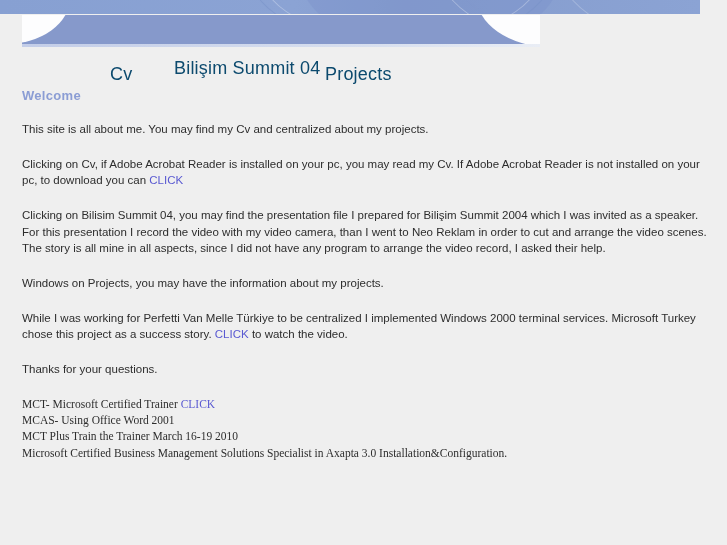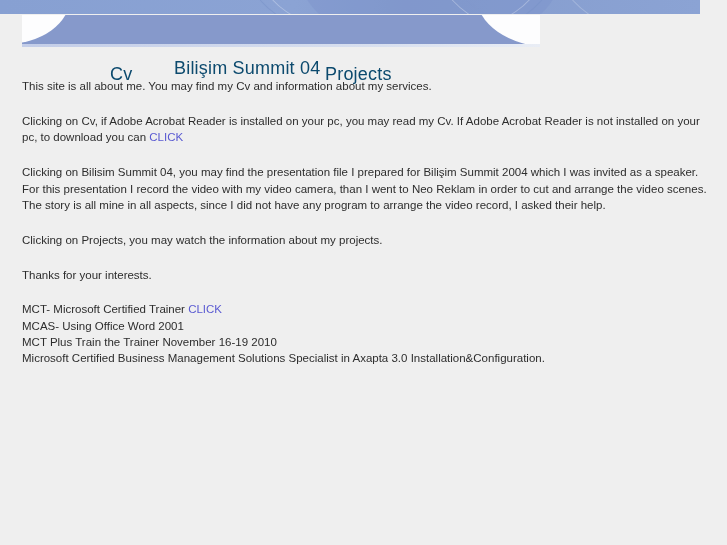--- a/index.html
+++ b/index.html
@@ -134,21 +134,21 @@
     text-decoration: none;
     font-size: 11.5px;
     cursor: pointer;
   }
   .certs {
     margin: 18px 0 0 0;
     font-size: 11.5px;
     line-height: 1.42;
     color: #2d2d2d;
   }
-  .cert-line { white-space: nowrap; }
+  .cert-line { white-space: nowrap; font-family: Liberation Serif, serif; }
 </style>
 </head>
 <body>
 
 <div class="banner">
   <div class="banner-shade"></div>
   <div class="banner-arc a1"></div>
   <div class="banner-arc a2"></div>
   <div class="banner-arc a3"></div>
   <div class="banner-arc a4"></div>
@@ -164,36 +164,38 @@
     <a class="nav-link n0" href="#">Cv</a>
     <a class="nav-link n1" href="#">Bilişim Summit 04</a>
     <a class="nav-link n2" href="#">Projects</a>
   </div>
 </div>
 <div class="nav-underline"></div>
 
 <div class="content">
   <div class="pad">
 
-
-    <p class="para">This site is all about me. You may find my Cv and information about my services.</p>
+    <h1 class="welcome">Welcome</h1>
+
+    <p class="para">This site is all about me. You may find my Cv and centralized about my projects.</p>
 
     <p class="para"><span>Clicking on Cv, if Adobe Acrobat Reader is installed on your pc, you may read my Cv. If Adobe Acrobat Reader is not installed on your pc, to download you can </span><a class="click" href="#">CLICK</a></p>
 
     <p class="para">Clicking on Bilisim Summit 04, you may find the presentation file I prepared for Bilişim Summit 2004 which I was invited as a speaker. For this presentation I record the video with my video camera, than I went to Neo Reklam in order to cut and arrange the video scenes. The story is all mine in all aspects, since I did not have any program to arrange the video record, I asked their help.</p>
 
-    <p class="para">Clicking on Projects, you may watch the information about my projects.</p>
-
-
-
-    <p class="para">Thanks for your interests.</p>
+    <p class="para">Windows on Projects, you may have the information about my projects.</p>
+
+    <p class="para"><span>While I was working for Perfetti Van Melle Türkiye to be centralized I implemented Windows 2000 terminal services. Microsoft Turkey chose this project as a success story. </span><a class="click" href="#">CLICK</a><span> to watch the video.</span></p>
+
+
+    <p class="para">Thanks for your questions.</p>
 
 
     <div class="certs">
       <div class="cert-line"><span>MCT- Microsoft Certified Trainer </span><a class="click" href="#">CLICK</a></div>
       <div class="cert-line">MCAS- Using Office Word 2001</div>
-      <div class="cert-line">MCT Plus Train the Trainer November 16-19 2010</div>
+      <div class="cert-line">MCT Plus Train the Trainer March 16-19 2010</div>
       <div class="cert-line">Microsoft Certified Business Management Solutions Specialist in Axapta 3.0 Installation&amp;Configuration.</div>
 
     </div>
 
   </div>
 </div>
 
 </body></html>

